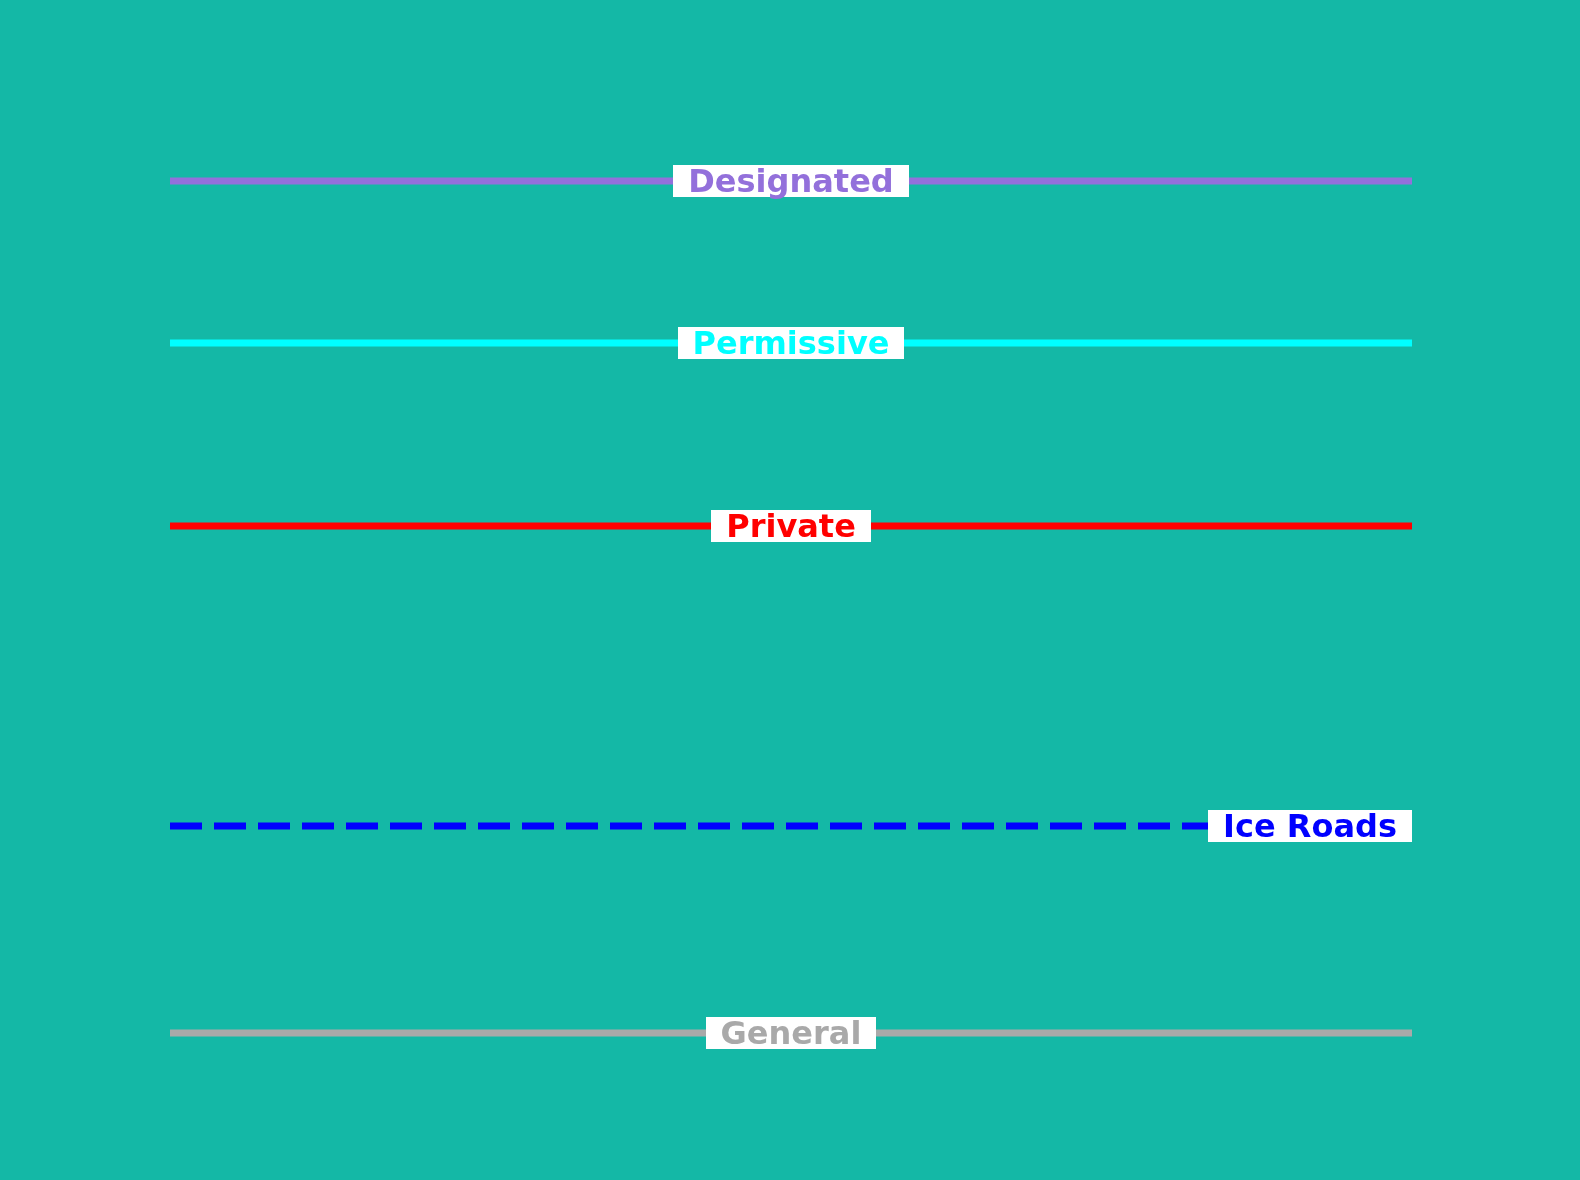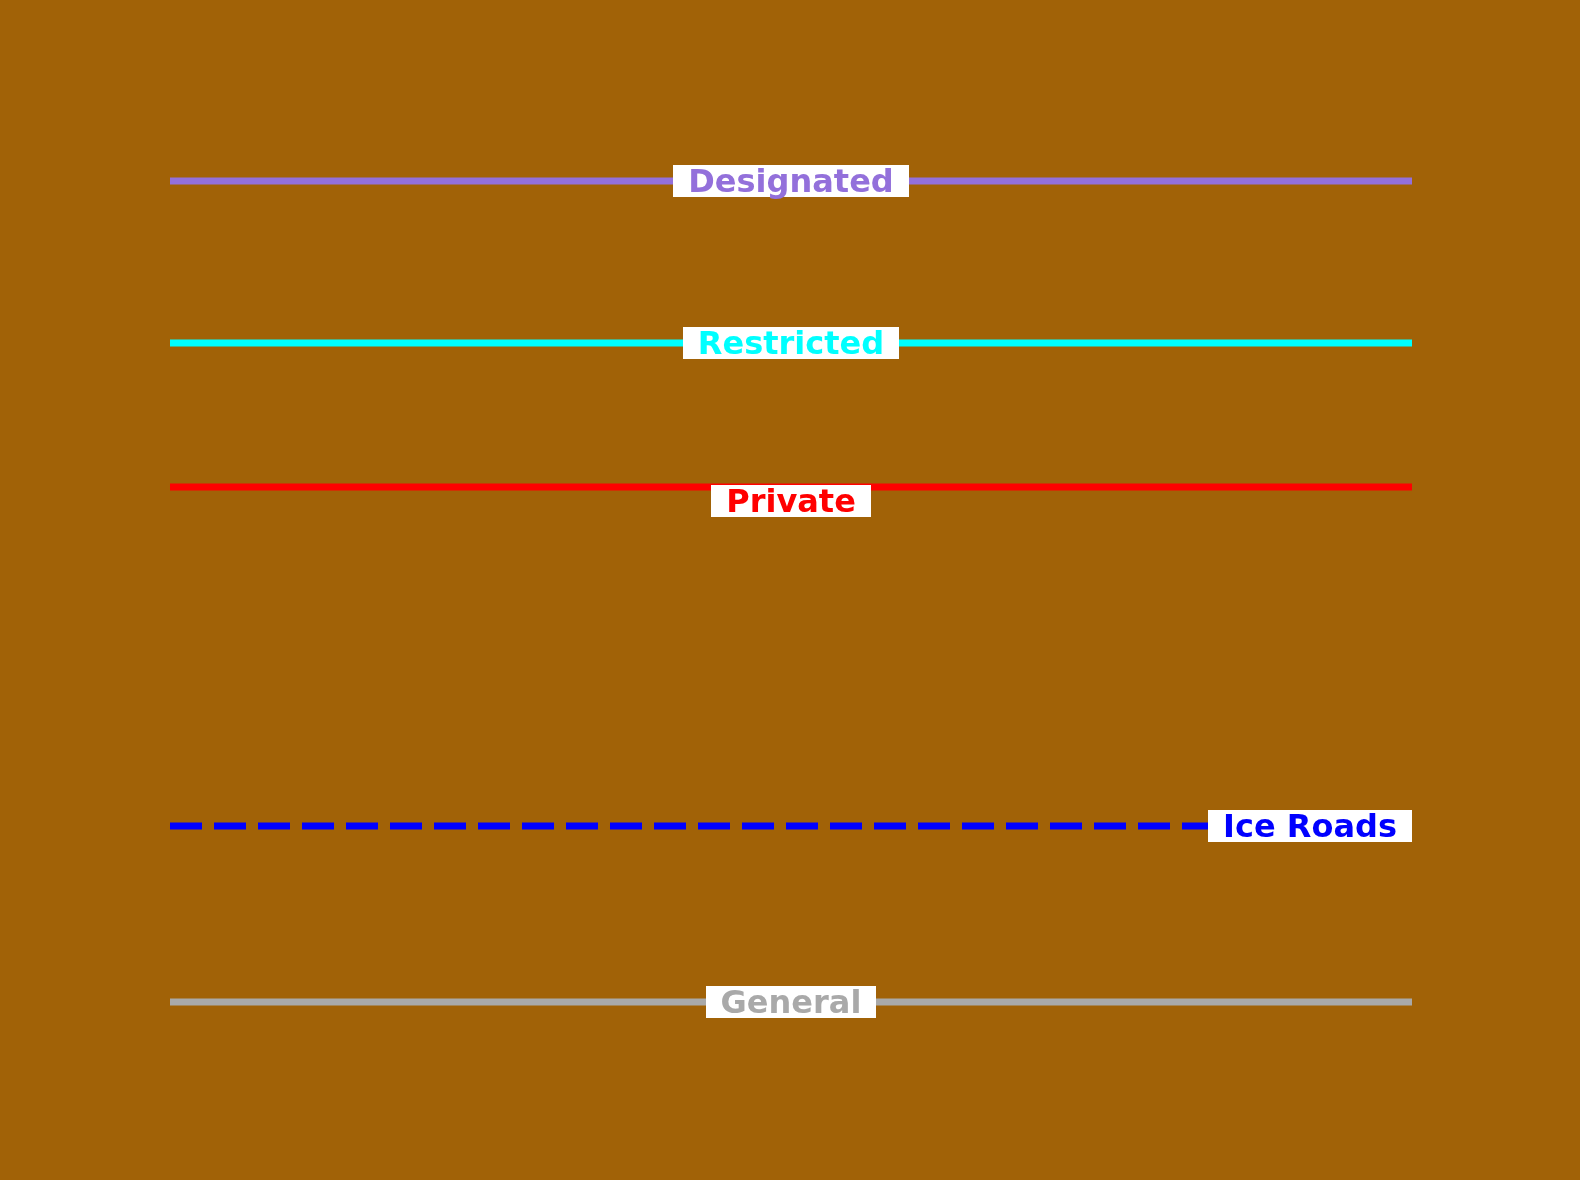--- a/index.html
+++ b/index.html
@@ -11,21 +11,21 @@
     width: 1580px;
     height: 1180px;
     font-family: "DejaVu Sans", sans-serif;
     overflow: hidden;
   }
 
   #legend-canvas {
     position: relative;
     width: 1580px;
     height: 1180px;
-    background: #a16207;
+    background: #14b8a6;
   }
 
   
   .legend-row {
     position: absolute;
     left: 170px;
     width: 1242px;          
     height: 60px;
     display: flex;
     align-items: center;
@@ -73,27 +73,27 @@
 </head>
 <body>
 
 <div id="legend-canvas">
     <div class="legend-row" style="top: 151px; color: rgb(147, 112, 219);">
       <div class="rule solid"></div>
       <span class="legend-label">Designated</span>
     </div>
     <div class="legend-row" style="top: 313px; color: rgb(0, 255, 255);">
       <div class="rule solid"></div>
-      <span class="legend-label">Restricted</span>
+      <span class="legend-label">Permissive</span>
     </div>
-    <div class="legend-row" style="top: 457px; color: rgb(255, 0, 0); align-items: flex-end;">
+    <div class="legend-row" style="top: 496px; color: rgb(255, 0, 0);">
       <div class="rule solid"></div>
       <span class="legend-label">Private</span>
     </div>
     <div class="legend-row" style="top: 796px; color: rgb(0, 0, 255); justify-content: flex-end;">
       <div class="rule dashed"></div>
       <span class="legend-label">Ice Roads</span>
     </div>
-    <div class="legend-row" style="top: 972px; color: rgb(169, 169, 169);">
+    <div class="legend-row" style="top: 1003px; color: rgb(169, 169, 169);">
       <div class="rule solid"></div>
       <span class="legend-label">General</span>
     </div>
   </div>
 
 </body></html>

